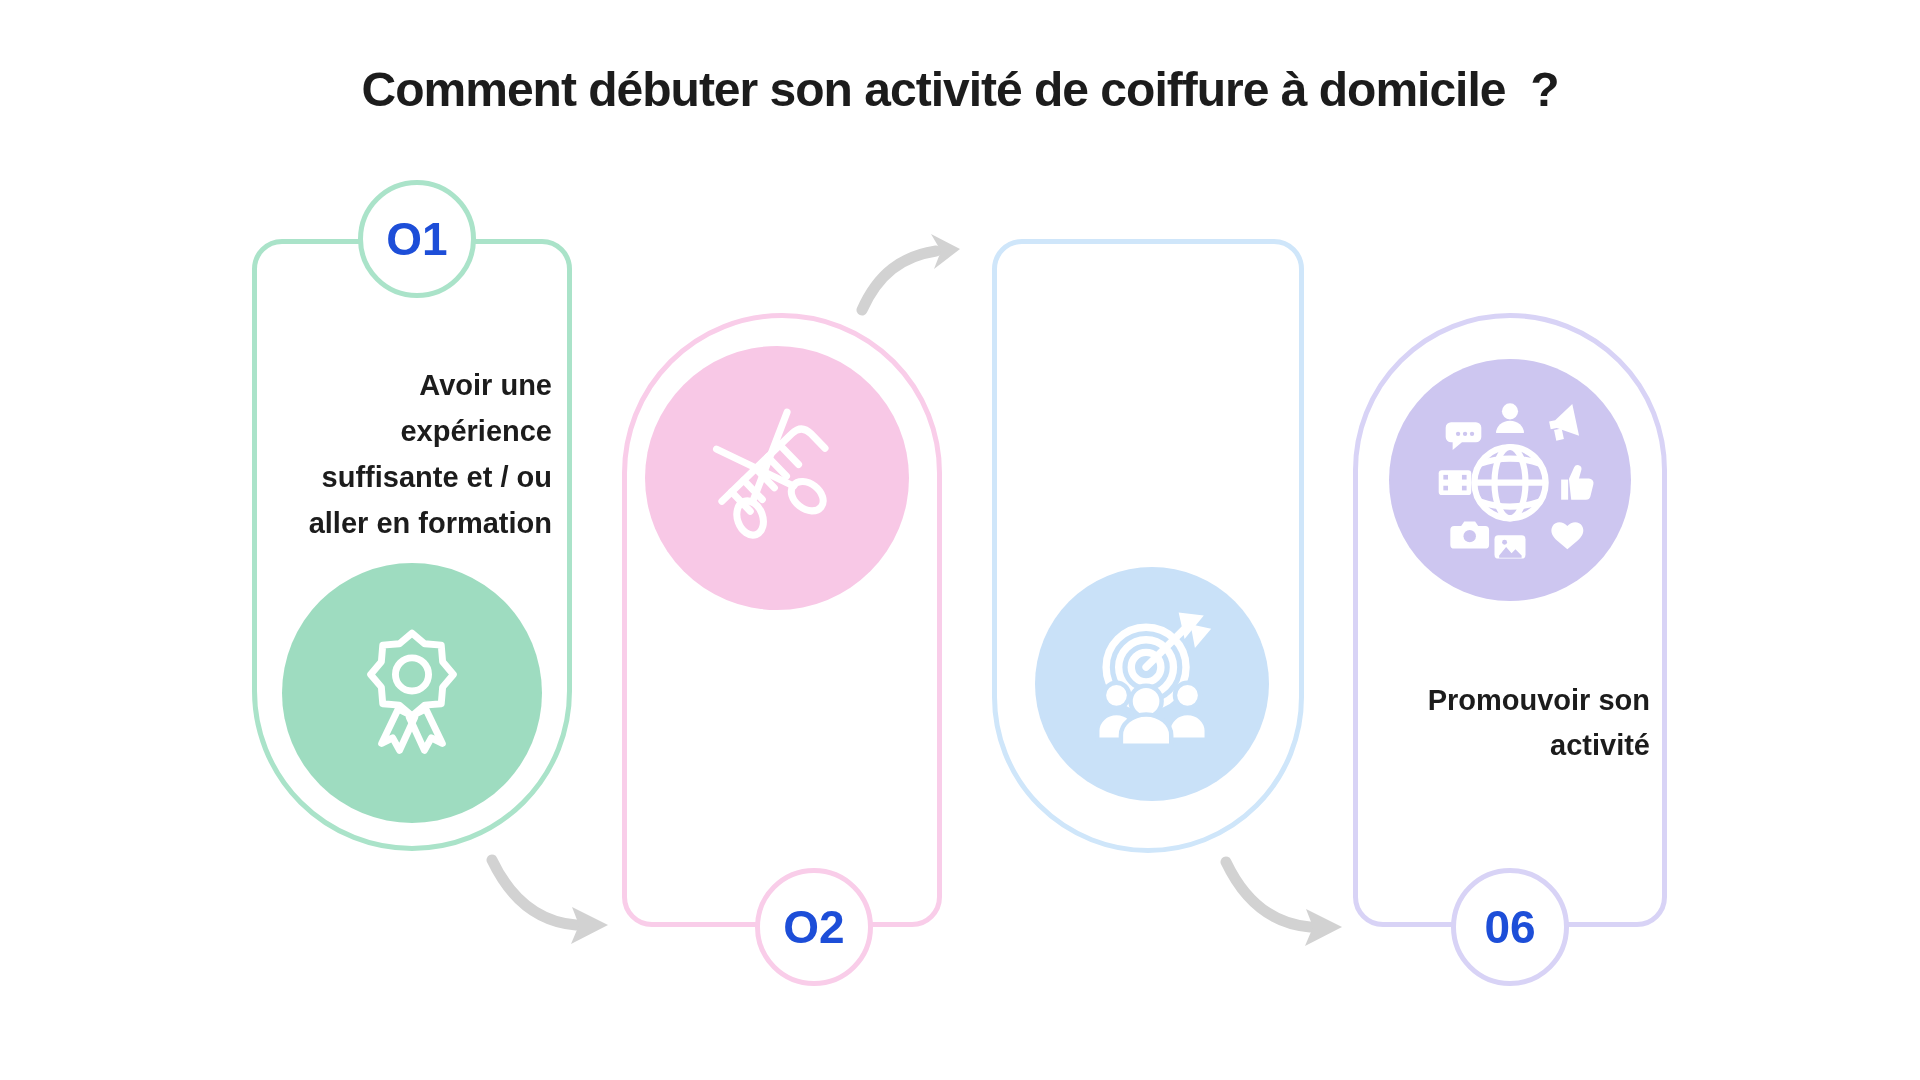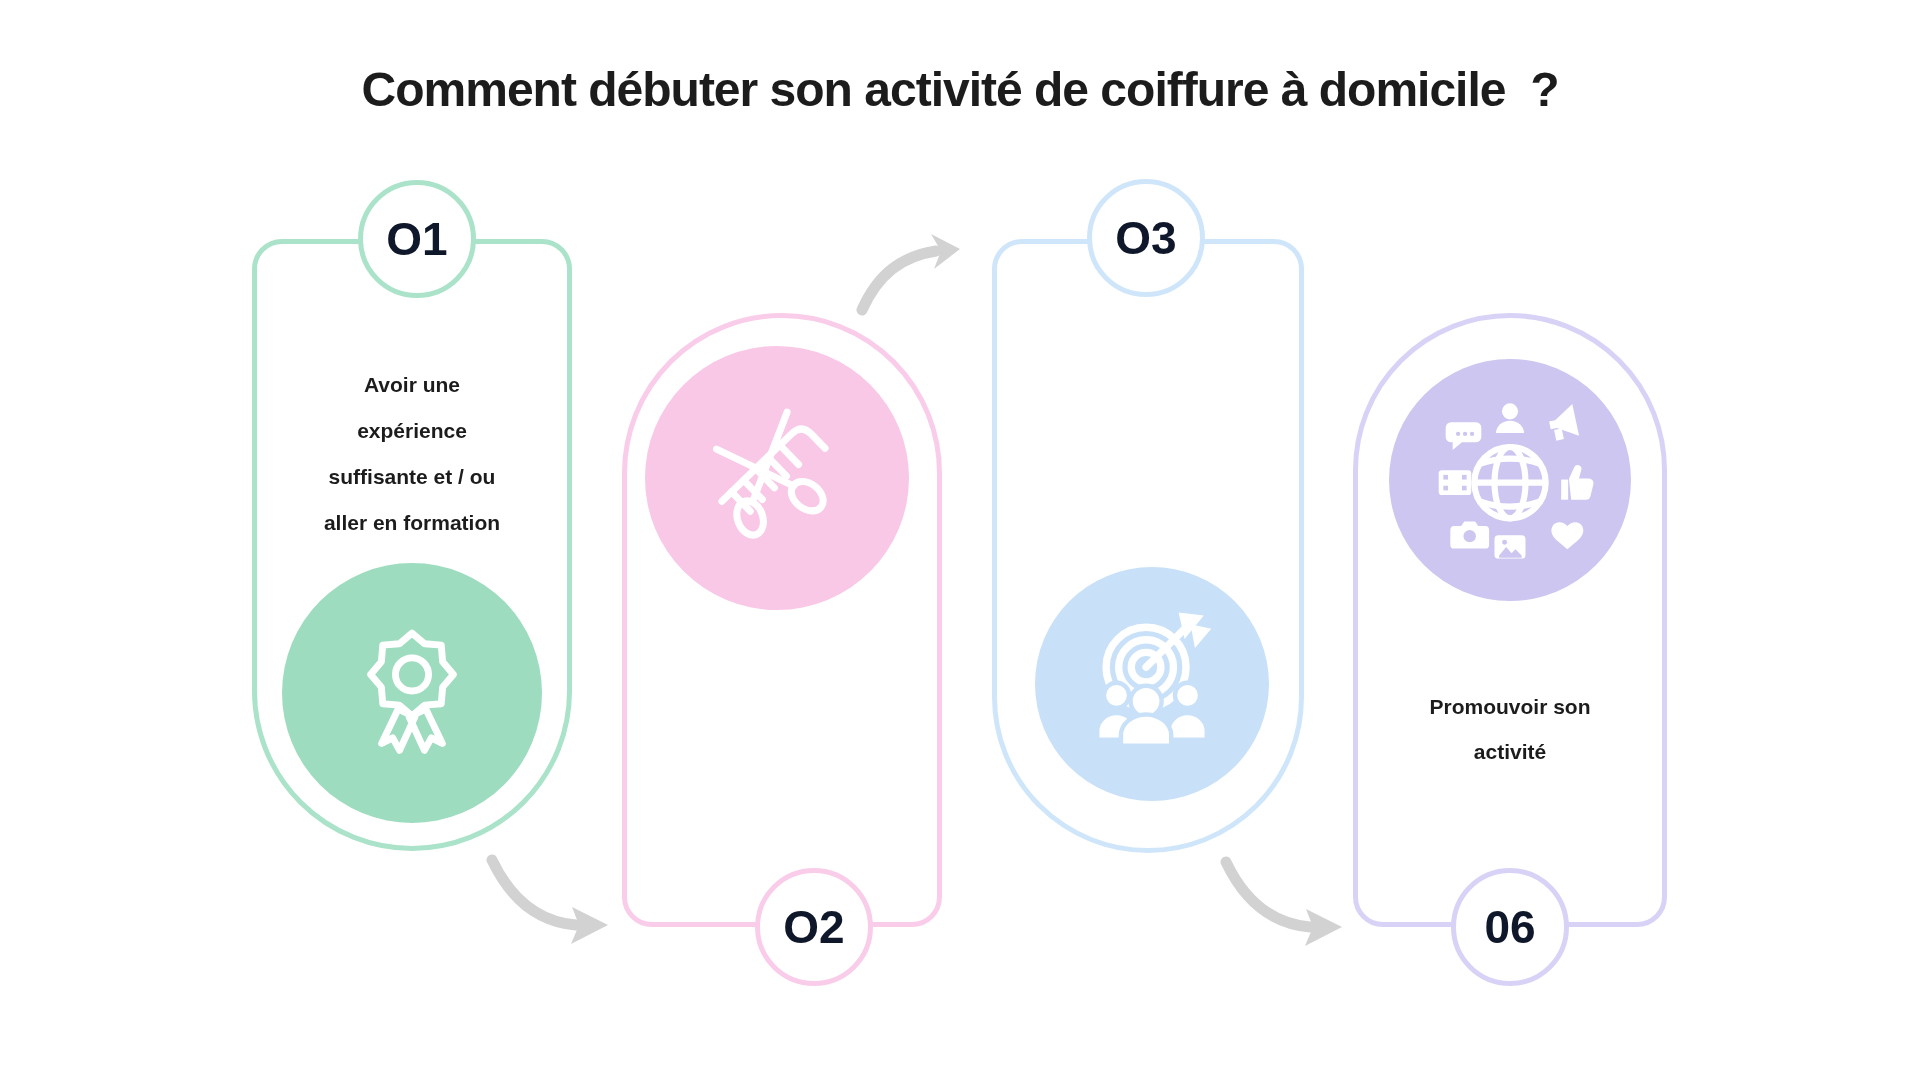--- a/index.html
+++ b/index.html
@@ -21,35 +21,35 @@
            border:5px solid var(--step1-border); border-radius:30px 30px 160px 160px; }
   .card2 { left:622px; top:313px; width:320px; height:614px;
            border:5px solid var(--step2-border); border-radius:160px 160px 30px 30px; }
   .card3 { left:992px; top:239px; width:312px; height:614px;
            border:5px solid var(--step3-border); border-radius:30px 30px 156px 156px; }
   .card4 { left:1353px; top:313px; width:314px; height:614px;
            border:5px solid var(--step4-border); border-radius:157px 157px 30px 30px; }
   .numcircle {
     position:absolute; width:118px; height:118px; border-radius:50%;
     background:#fff; display:flex; align-items:center; justify-content:center;
-    font-size:46px; font-weight:700; color:#0f172a; z-index:3;
+    font-size:46px; font-weight:700; color:#1d4ed8; z-index:3;
   }
   .num1 { left:358px;  top:180px; border:5px solid var(--step1-border); }
   .num2 { left:755px;  top:868px; border:5px solid var(--step2-border); }
   .num3 { left:1087px; top:179px; border:5px solid var(--step3-border); }
   .num4 { left:1451px; top:868px; border:5px solid var(--step4-border); }
   .label {
-    position:absolute; width:280px; text-align:center;
-    font-size:21px; font-weight:700; line-height:45px;
+    position:absolute; width:280px; text-align:right;
+    font-size:29px; font-weight:700; line-height:45px;
     white-space:pre-line; color:var(--text,#1c1c1c); z-index:2;
   }
   .label1 { left:272px;  top:362px; line-height:46px; }
   .label2 { left:642px;  top:676px; }
   .label3 { left:1008px; top:405px; }
-  .label4 { left:1370px; top:678px;margin-top:6px; }
+  .label4 { left:1370px; top:678px; }
   .fillcircle {
     position:absolute; border-radius:50%;
     display:flex; align-items:center; justify-content:center; z-index:2;
   }
   .fill1 { left:282px;  top:563px; width:260px; height:260px; background:var(--step1-fill); }
   .fill2 { left:645px;  top:346px; width:264px; height:264px; background:var(--step2-fill); }
   .fill3 { left:1035px; top:567px; width:234px; height:234px; background:var(--step3-fill); }
   .fill4 { left:1389px; top:359px; width:242px; height:242px; background:var(--step4-fill); }
   .arrow { position:absolute; z-index:1; }
   .arrow1 { left:478px;  top:848px; }
@@ -100,21 +100,20 @@
           <ellipse cx="34" cy="75" rx="7.5" ry="10.5" transform="rotate(-20 34 75)"></ellipse>
           <ellipse cx="68" cy="62" rx="10.5" ry="7.5" transform="rotate(38 68 62)"></ellipse>
         </g>
         <circle cx="42.5" cy="47.5" r="2.4" fill="#fff"></circle>
       </svg>
     </span>
   </div>
   <div class="numcircle num2">O2</div>
 
   <div class="card card3"></div>
-  <div class="numcircle num3">O3</div>
   <div class="fillcircle fill3">
     <span>
       <svg width="148" height="148" viewBox="0 0 100 100">
         <g stroke="#fff" stroke-width="5" fill="none">
           <circle cx="46" cy="40" r="27"></circle>
           <circle cx="46" cy="40" r="18.5"></circle>
           <circle cx="46" cy="40" r="10"></circle>
           <path d="M46,40 L74,12" stroke-linecap="round"></path>
         </g>
         <path d="M68,3 L85,5 L72,21 Z" fill="#fff"></path>

